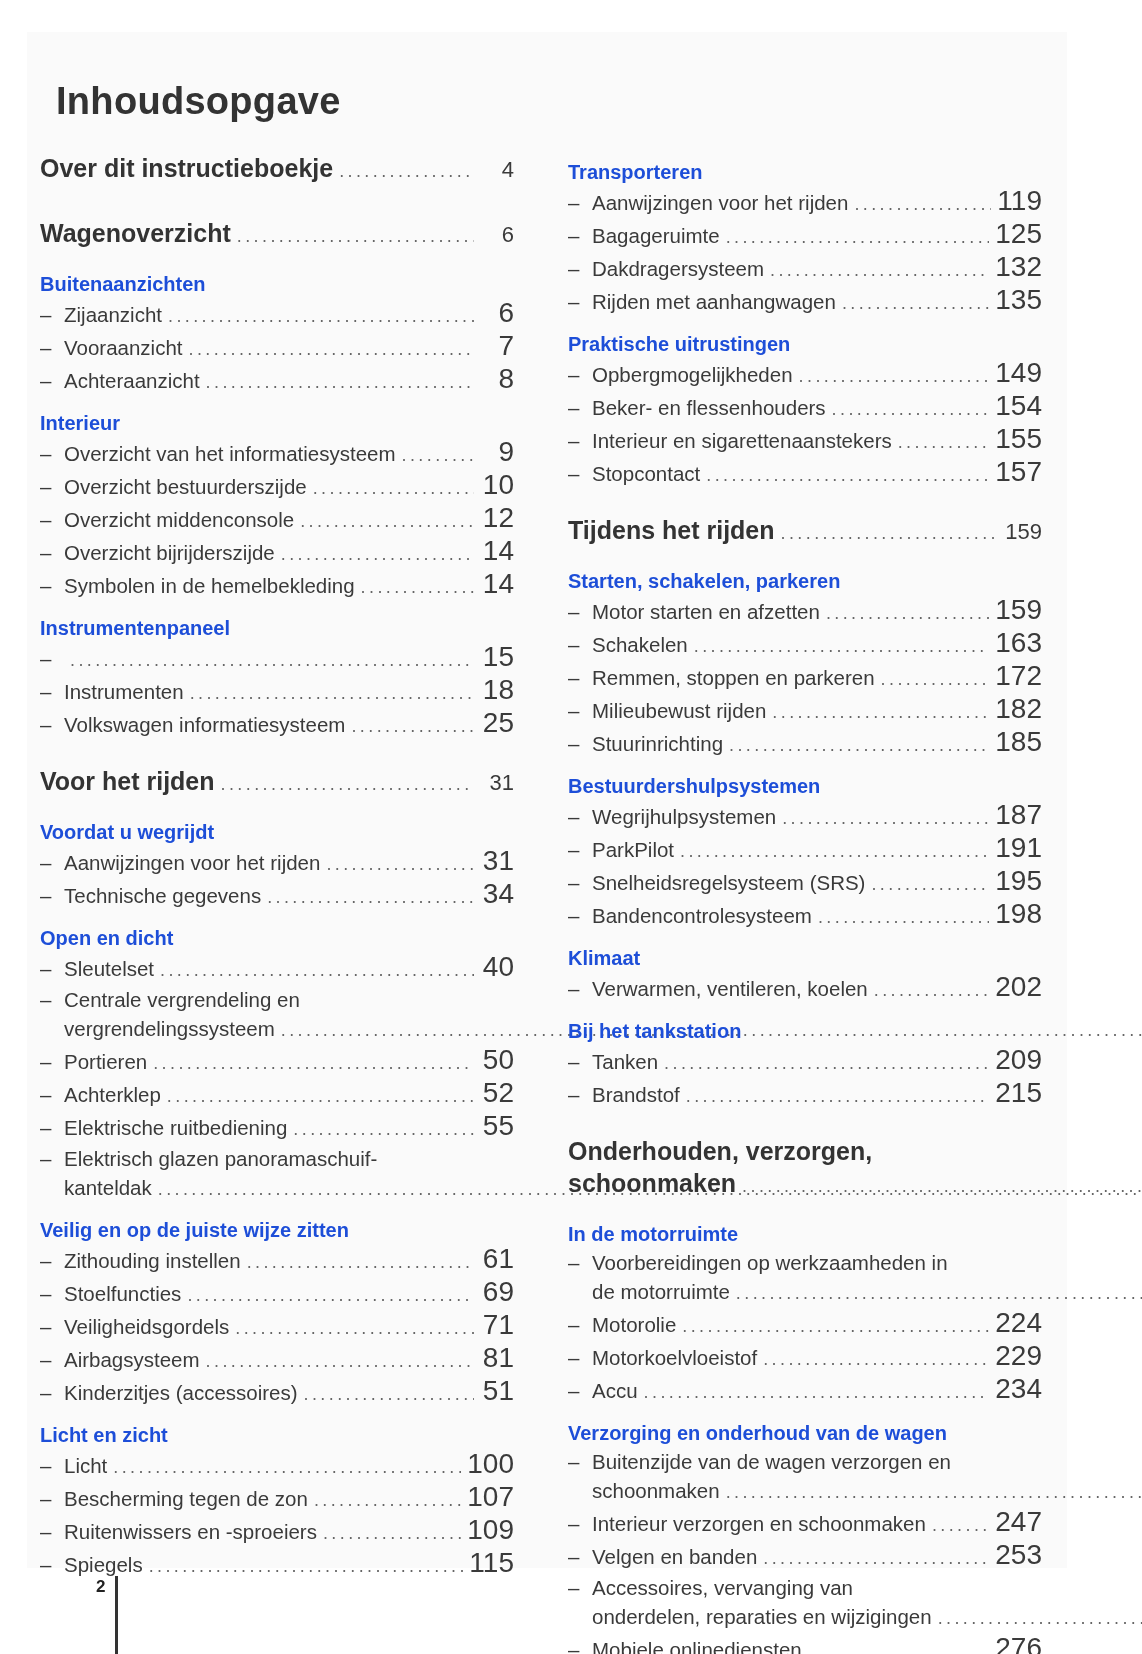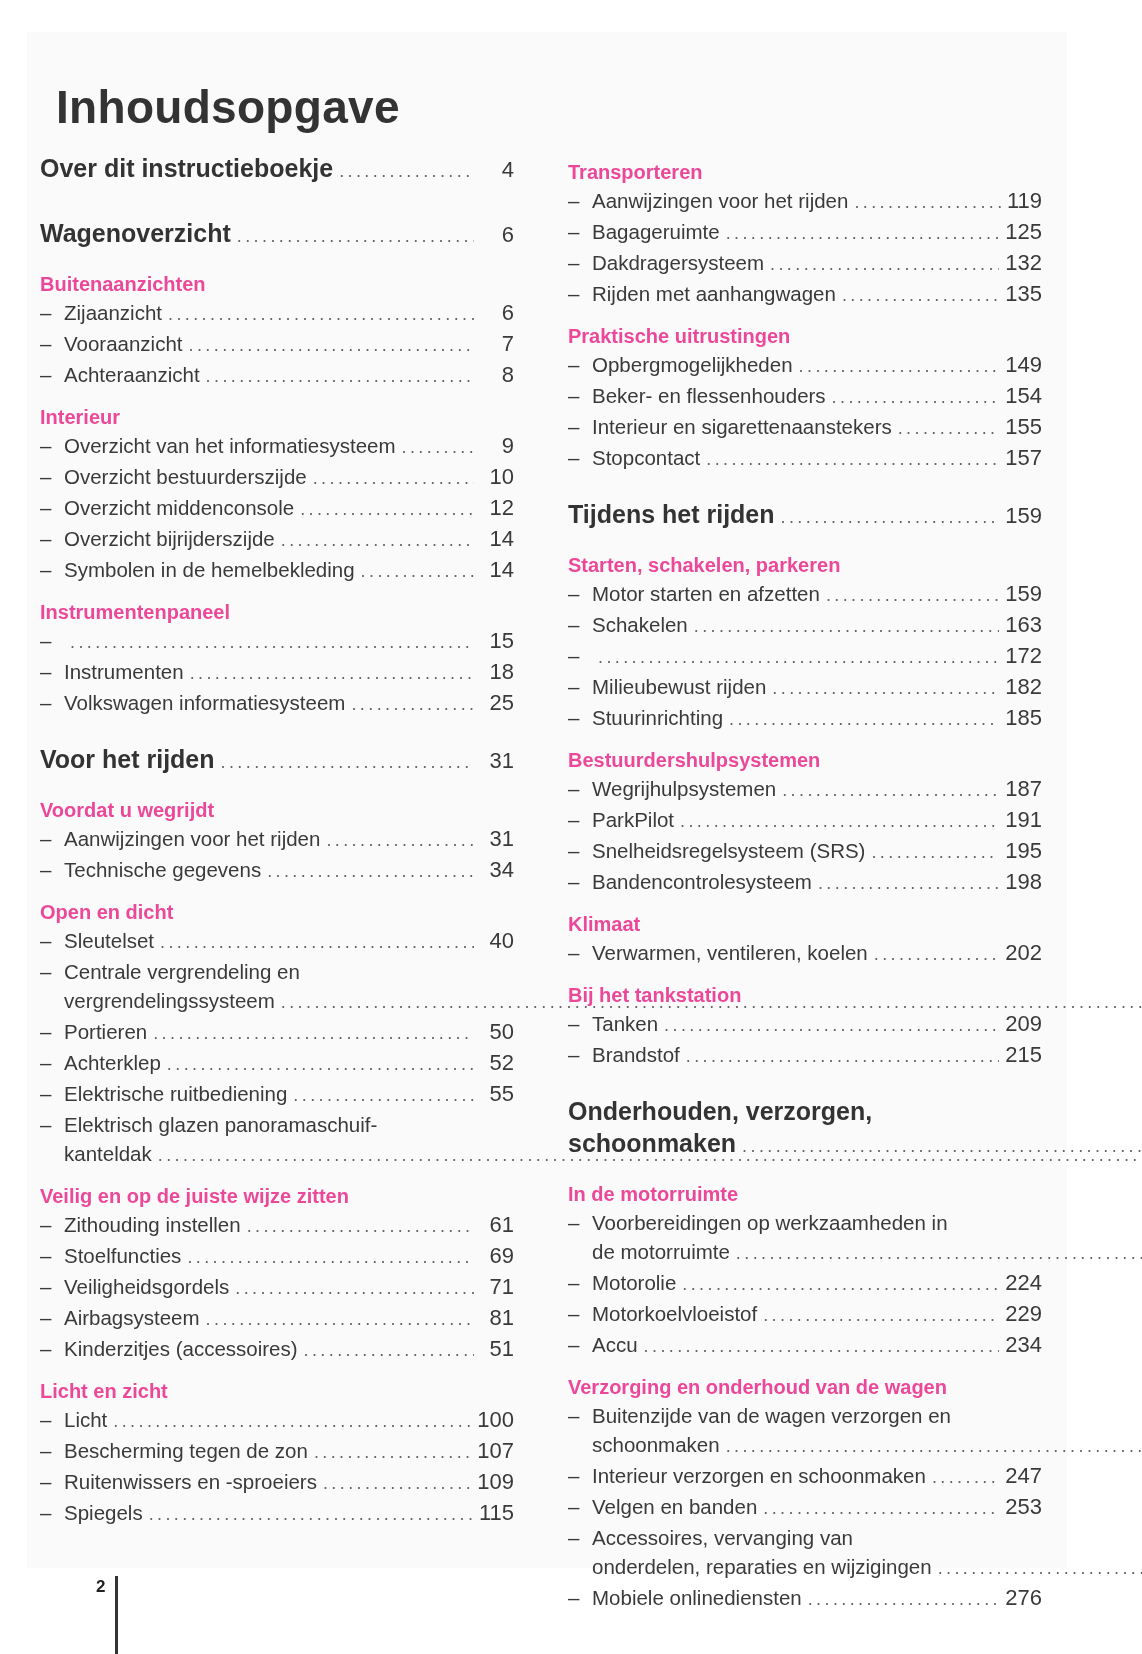--- a/index.html
+++ b/index.html
@@ -1,37 +1,37 @@
 <!DOCTYPE html>
 <html><head>
   <meta charset="utf-8">
   <style>
     html, body { margin: 0; padding: 0; background: #ffffff; }
     body { width: 1142px; height: 1654px; position: relative; overflow: hidden;
            font-family: "Liberation Sans", sans-serif; color: #3a3a3a; }
     .sheet { position: absolute; left: 27px; top: 32px; width: 1040px; height: 1536px; background: #fafafa; }
-    .title { position: absolute; left: 56px; top: 80px; font-size: 46px; font-weight: bold; color: #333333; margin: 0; letter-spacing: 0.3px; }
+    .title { position: absolute; left: 56px; top: 80px; font-size: 38px; font-weight: bold; color: #333333; margin: 0; letter-spacing: 0.3px; }
     .col { position: absolute; }
     .col-left { left: 40px; top: 152px; width: 474px; }
     .col-right { left: 568px; top: 152px; width: 474px; }
 
     .chapter { display: flex; align-items: baseline; font-weight: bold; color: #333; font-size: 25px; line-height: 32px; }
     .chapter .name { white-space: nowrap; }
     .chapter.multi .name { white-space: normal; }
     .leader { flex: 1; overflow: hidden; white-space: nowrap; color: #666; font-weight: normal; font-size: 18px; margin: 0 6px; letter-spacing: 3.4px; }
     .leader::after { content: "................................................................................................................................................................................"; }
     .page { font-weight: normal; font-size: 22px; color: #3a3a3a; min-width: 34px; text-align: right; }
 
-    .section { font-weight: bold; font-size: 20px; color: #ec4899; line-height: 28px; margin-top: 6px; }
+    .section { font-weight: bold; font-size: 20px; color: #1d4ed8; line-height: 28px; margin-top: 6px; }
     .item { display: flex; align-items: baseline; font-size: 20.5px; line-height: 29px; }
     .item .dash { width: 24px; flex: none; }
     .item .name { white-space: nowrap; }
     .item .twoline { display: flex; flex-direction: column; flex: 1; }
     .item .twoline .row { display: flex; align-items: baseline; }
-    .item .page { font-size: 22px; }
+    .item .page { font-size: 28px; }
 
     .gap-lg { height: 24px; }
     .gap-sm { height: 6px; }
 
     .footer-page { position: absolute; left: 96px; top: 1577px; font-weight: bold; font-size: 17px; color: #222; }
     .footer-rule { position: absolute; left: 115px; top: 1576px; width: 3px; height: 78px; background: #333; }
   </style>
 </head>
 <body>
 
@@ -317,20 +317,21 @@
       <span class="page">159</span>
     </div>
     <div class="item">
       <span class="dash">–</span>
       <span class="name">Schakelen</span>
       <span class="leader"></span>
       <span class="page">163</span>
     </div>
     <div class="item">
       <span class="dash">–</span>
+      <span class="name">Remmen, stoppen en parkeren</span>
       <span class="leader"></span>
       <span class="page">172</span>
     </div>
     <div class="item">
       <span class="dash">–</span>
       <span class="name">Milieubewust rijden</span>
       <span class="leader"></span>
       <span class="page">182</span>
     </div>
     <div class="item">

